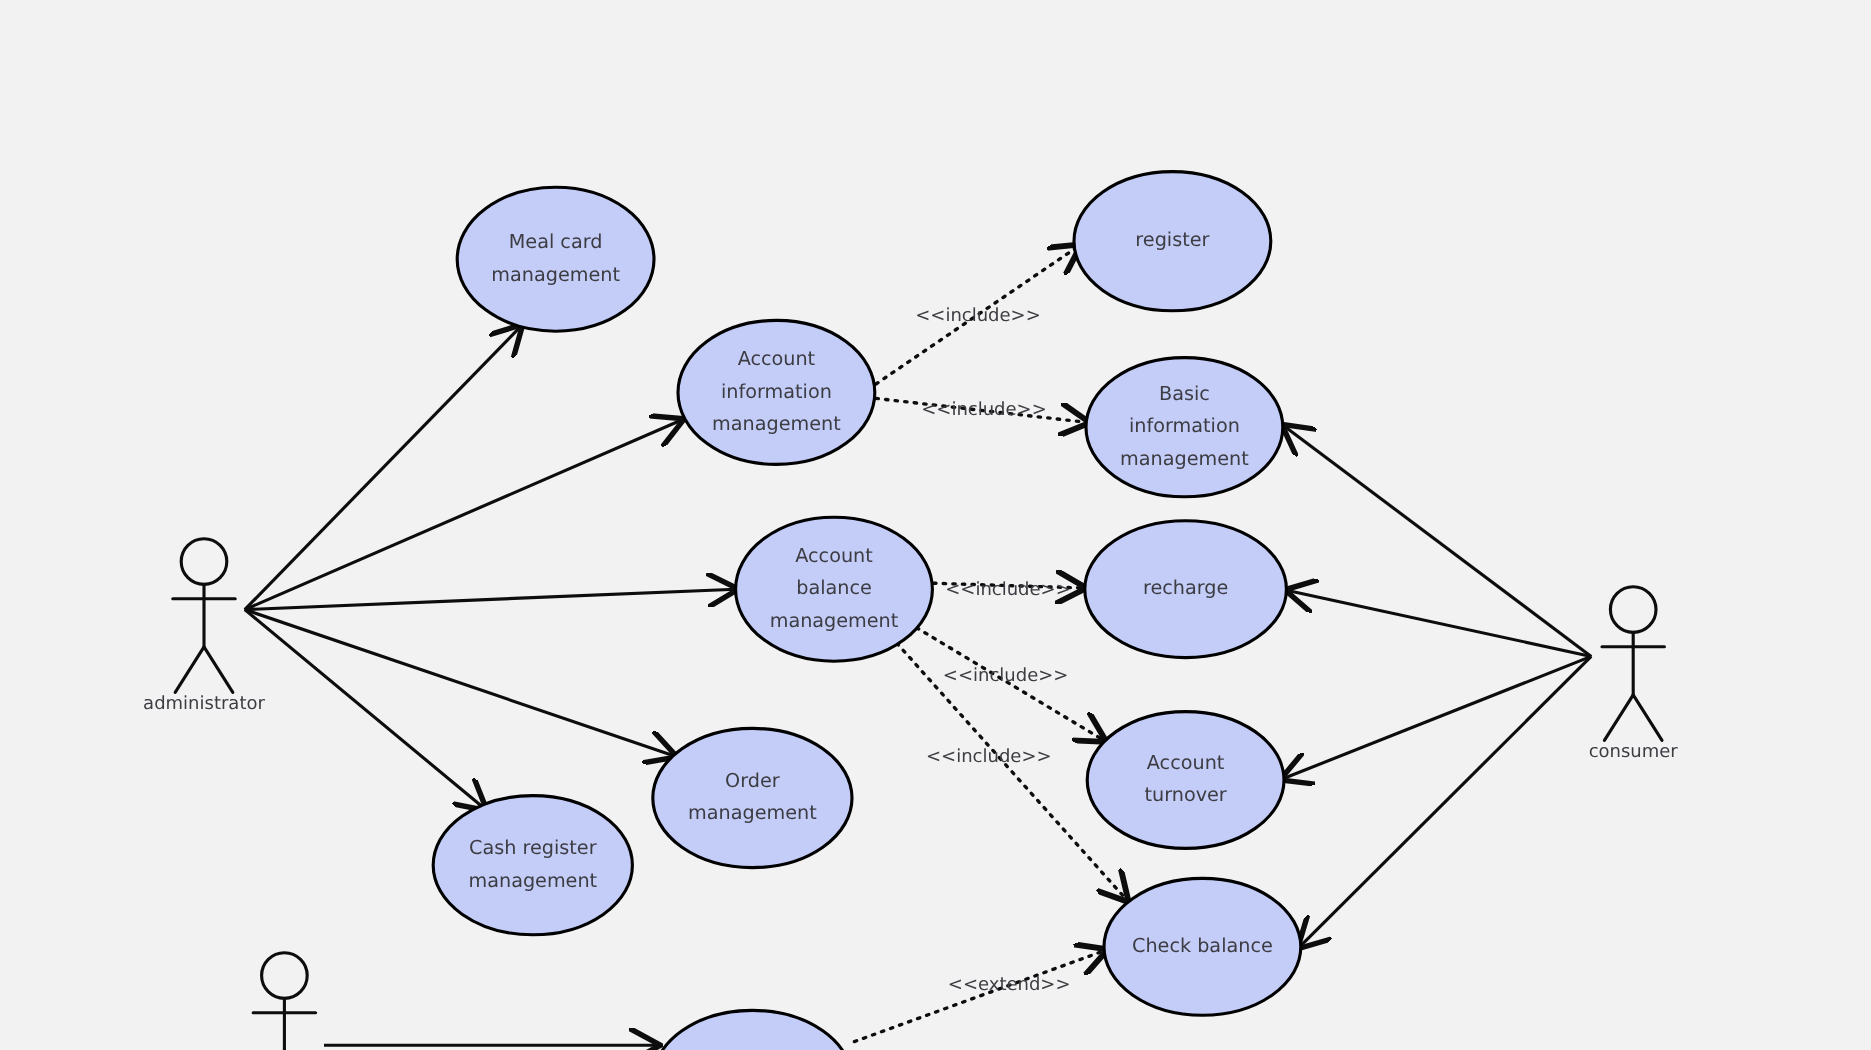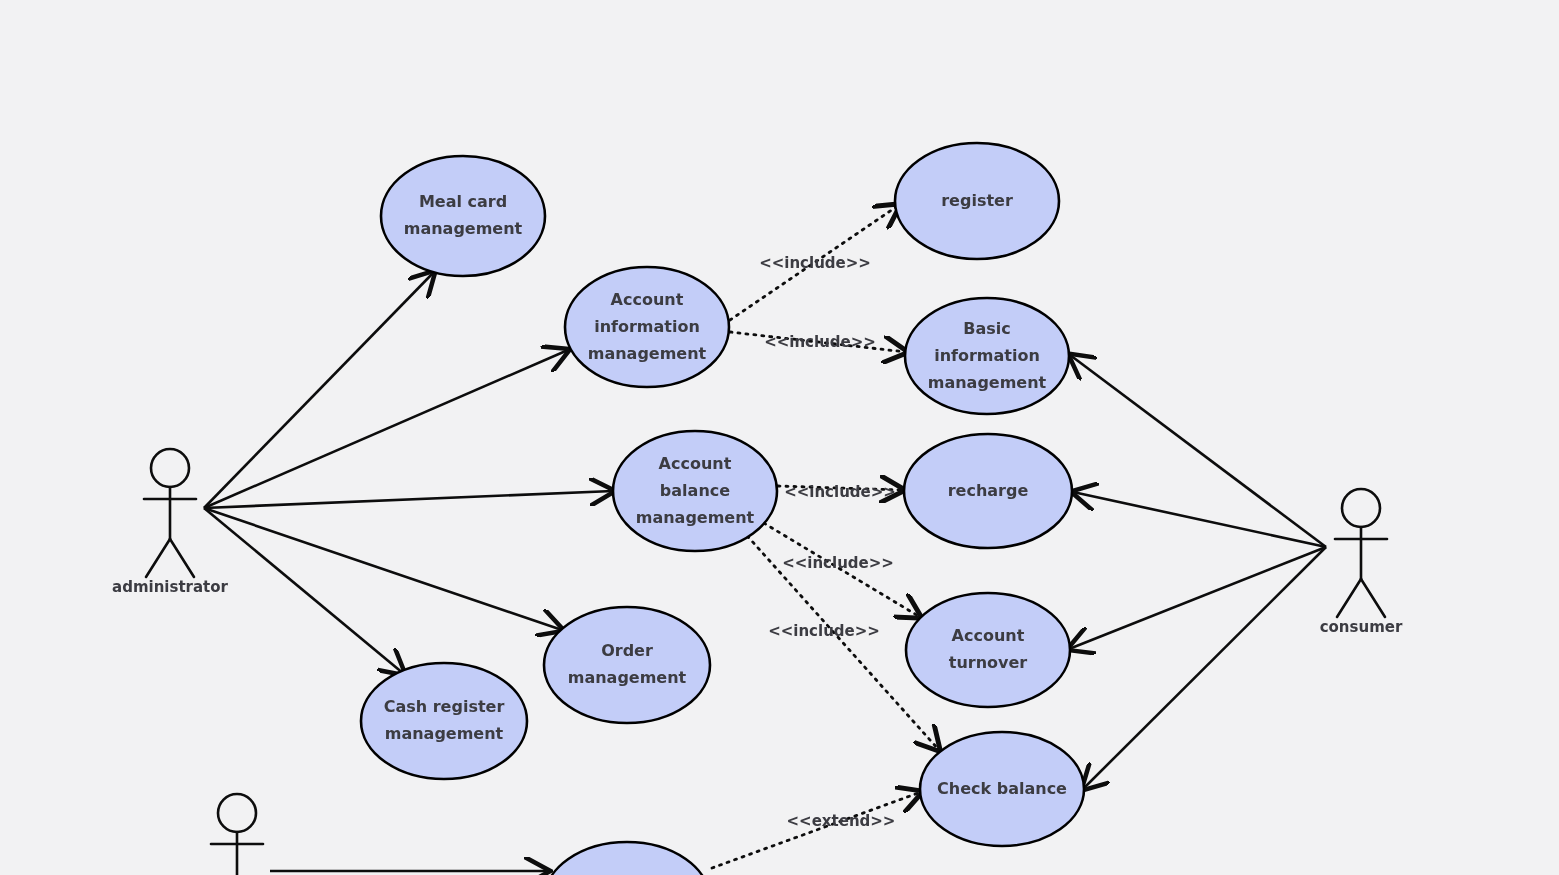--- a/index.html
+++ b/index.html
@@ -11,21 +11,20 @@
   }
   body {
     font-family: "DejaVu Sans", sans-serif;
   }
   #canvas {
     position: relative;
     width: 1559px;
     height: 875px;
     background: #f2f2f3;
     overflow: hidden;
-    font-weight: bold;
   }
   #diagram-svg {
     position: absolute;
     top: 0;
     left: 0;
     width: 1559px;
     height: 875px;
     display: block;
   }
   .uc-ellipse {

